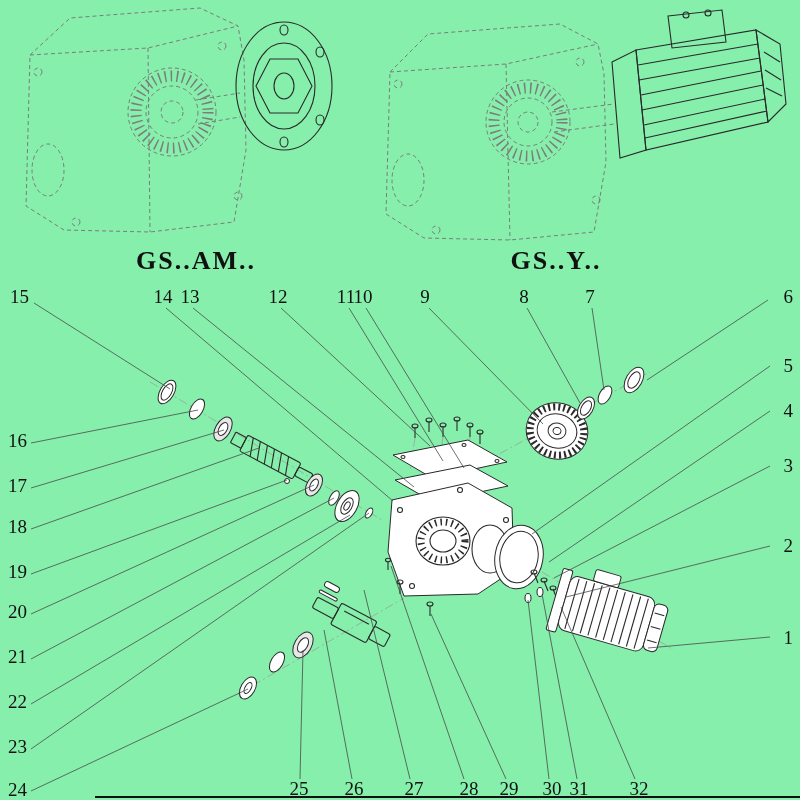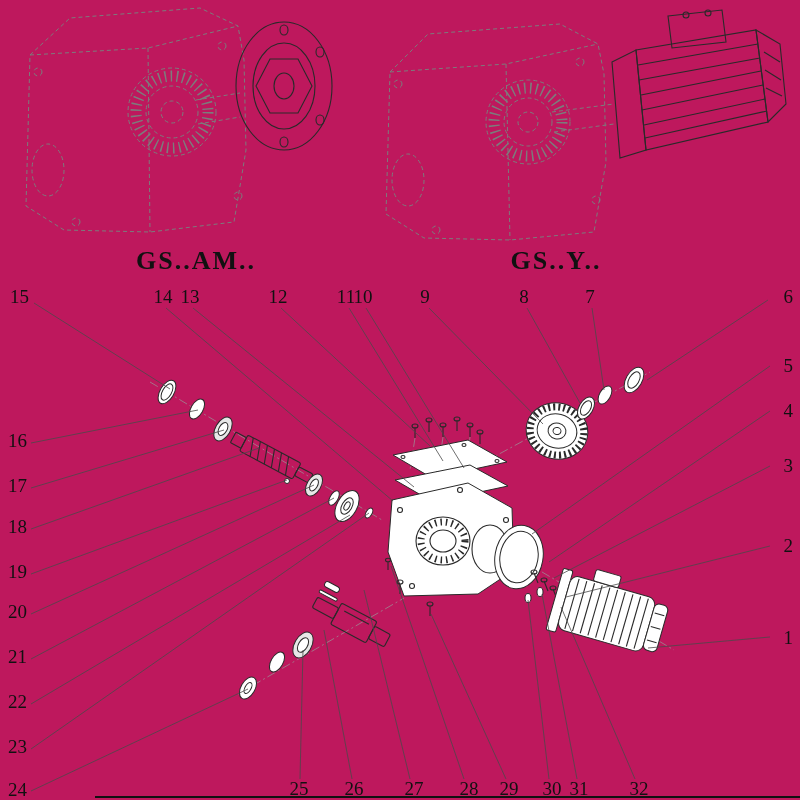--- a/index.html
+++ b/index.html
@@ -1,16 +1,16 @@
 <!DOCTYPE html>
 <html><head>
 <meta charset="utf-8">
 <style>
   html,body{margin:0;padding:0;background:#fff;}
-  .canvas{position:relative;width:800px;height:800px;background:#be185d;overflow:hidden;}
+  .canvas{position:relative;width:800px;height:800px;background:#86efac;overflow:hidden;}
   svg{display:block;}
   .dashed{stroke:#7c7c7c;fill:none;stroke-width:1;stroke-dasharray:4 3;}
   .solid{stroke:#2a2a2a;fill:none;stroke-width:1.1;}
   .part{stroke:#2a2a2a;fill:#ffffff;stroke-width:1;}
   .part-shaded{stroke:#2a2a2a;fill:#e7e7e7;stroke-width:1;}
   .teeth{stroke:#2a2a2a;fill:none;}
   .spokes{fill:none;}
   .leader{stroke:#4a4a4a;stroke-width:0.8;}
   .axis{stroke:#9a9a9a;stroke-width:0.7;stroke-dasharray:9 3 2 3;fill:none;}
   .callout{font-family:"Liberation Serif",serif;font-size:19px;fill:#111;}

